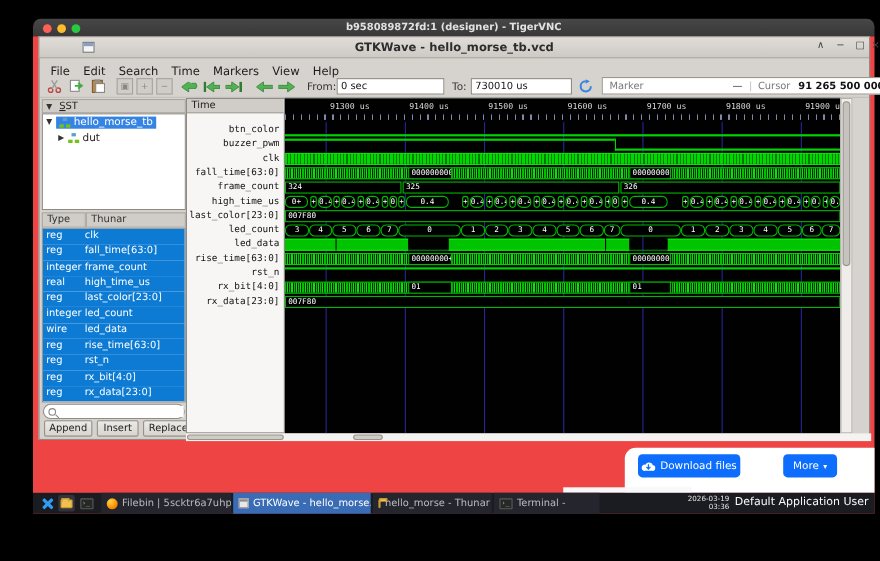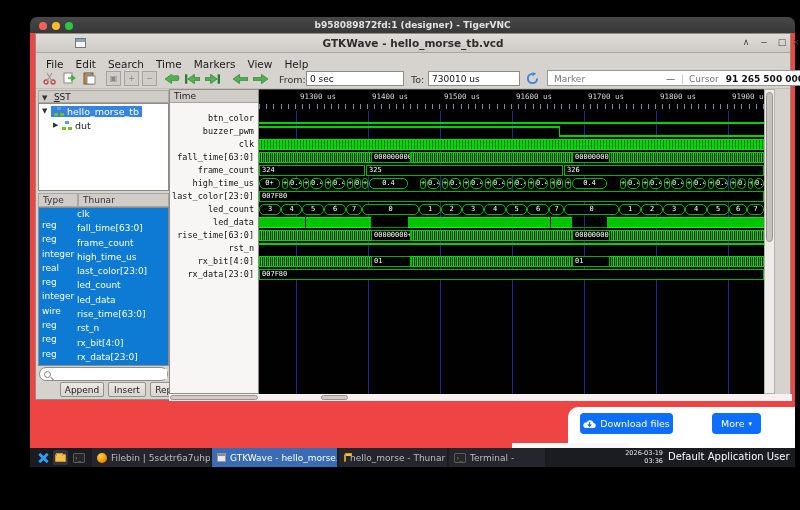--- a/index.html
+++ b/index.html
@@ -57,33 +57,33 @@
   .hier-icon i { position:absolute; width:4px; height:3px; }
   .hier-icon i:nth-child(1){ left:3px; top:0; background:#5d9fd4; }
   .hier-icon i:nth-child(2){ left:0; top:6px; background:#73c216; }
   .hier-icon i:nth-child(3){ left:6px; top:6px; background:#73c216; }
 
   #sig-table-head { position:absolute; left:2px; top:159px; width:131px; height:14px; display:flex; }
   .th-cell { background:#d0cdc8; border:1px solid #aaa79f; font-size:9px; color:#333;
     padding:1px 4px; height:14px; }
   #sig-table { left:2px; top:173px; width:131px; height:159px; overflow:hidden; background:#fff; }
   .sig-row { height:14.3px; display:flex; background:#0d7bd4; color:#fff; font-size:9px; }
-  .sig-type { width:38px; padding:12px 0 0 3px; }
+  .sig-type { width:38px; padding:1px 0 0 3px; }
   .sig-name { flex:1; padding-top:1px; }
 
   #search-box { left:3px; top:333px; width:129px; height:14px; border-radius:7px; display:flex; align-items:center; }
   .mag { width:7px; height:7px; border:1.2px solid #888; border-radius:50%; margin-left:4px; position:relative; }
   .mag::after { content:""; position:absolute; width:4px; height:1.2px; background:#888;
     left:5px; top:6px; transform:rotate(45deg); }
   #search-input { border:none; outline:none; flex:1; font-size:9px; height:10px; margin-left:3px; width:100px; }
 
   #action-btns { position:absolute; left:2px; top:348px; width:131px; height:16px; }
   .act-btn { position:absolute; top:0; height:15px; background:linear-gradient(#eceae6,#d8d5d0);
     border:1px solid #969289; border-radius:2px; font-size:9px; color:#222;
-    display:flex; align-items:center; justify-content:center;margin-left:20px; }
+    display:flex; align-items:center; justify-content:center; }
 
   
   #names-panel { position:absolute; left:133px; top:55px; width:90px; height:305px;
     background:#f7f6f4; border:1px solid #8f8c86; overflow:hidden; }
   #names-header { height:13px; background:#d0cdc8; border-bottom:1px solid #a5a29b;
     font-size:9px; color:#222; padding:1px 4px; }
   .name-row { position:absolute; left:0; width:100%; height:13px; text-align:right; padding-right:4px;
     font-family:"DejaVu Sans Mono",monospace; font-size:8.5px; color:#111; line-height:13px; }
 
   

